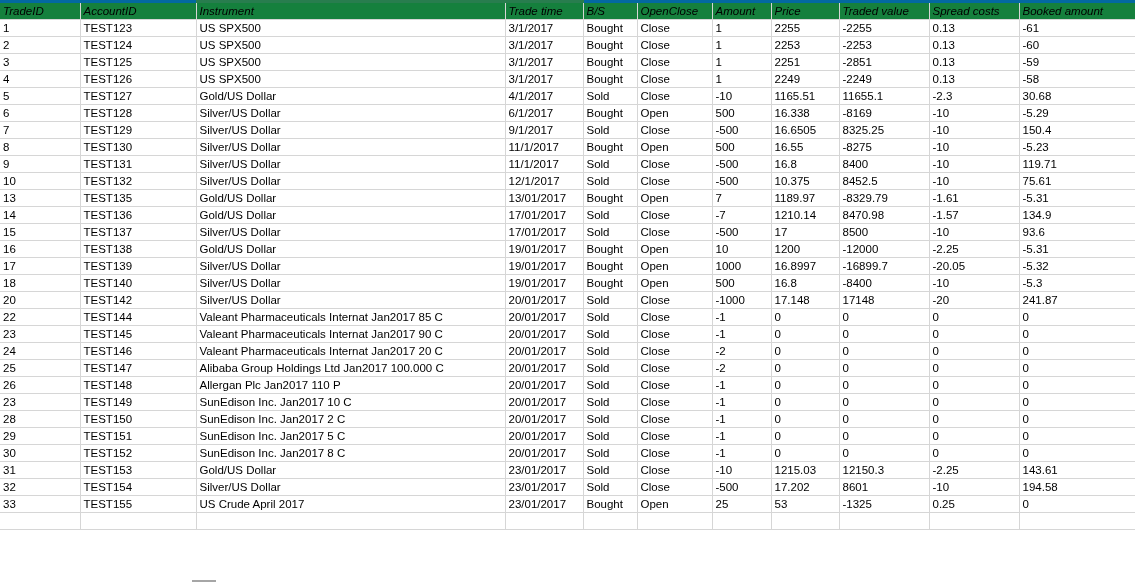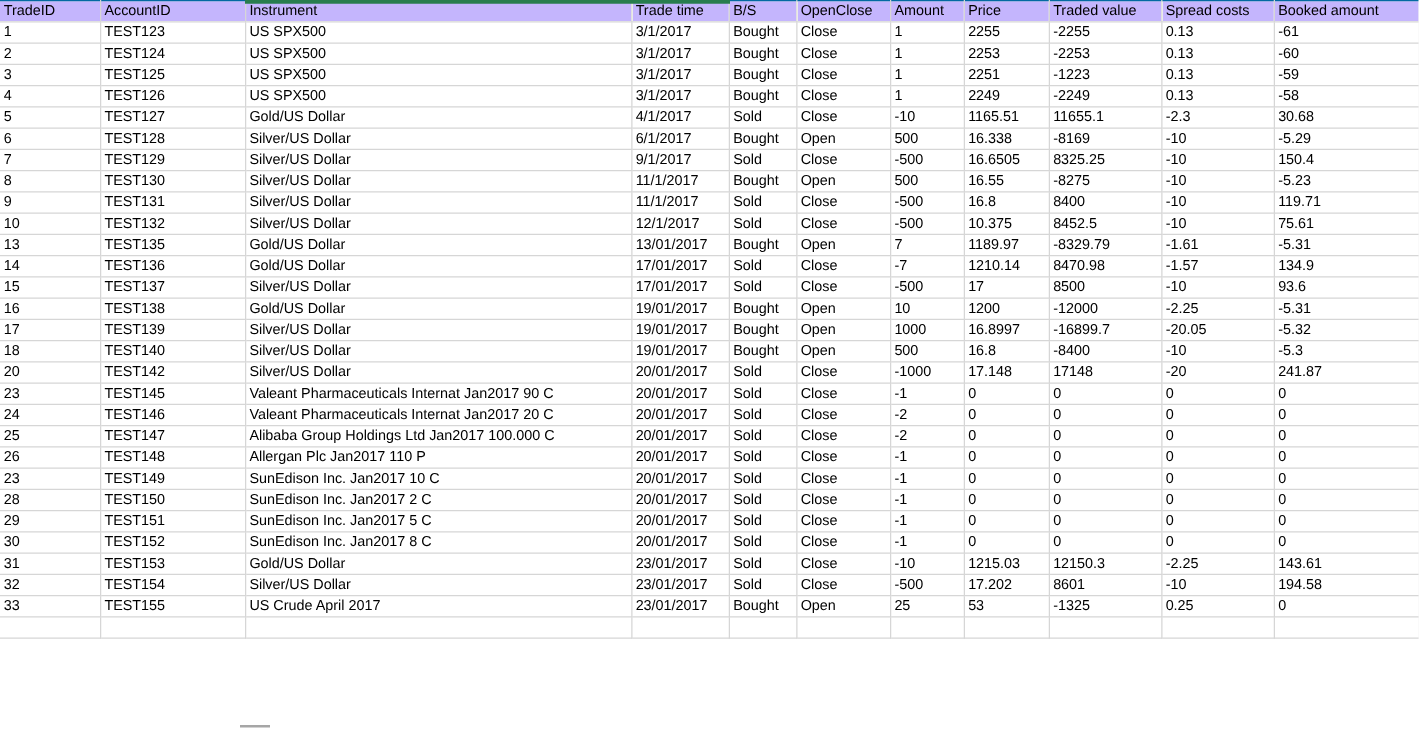--- a/index.html
+++ b/index.html
@@ -23,22 +23,23 @@
     padding:0 4px 0 3px;
     border-right:1px solid #d6d6d6;
     border-bottom:1px solid #d6d6d6;
     overflow:hidden;
     white-space:nowrap;
     font-weight:normal;
     text-align:left;
     vertical-align:middle;
   }
   table.grid thead th{
-    border-top:1px solid #0369a1;
-    background:#c4b5fd;
+    border-top:3px solid #0369a1;
+    background:#15803d;
+    font-style:italic;
   }
   td.al-right{ text-align:right; }
   td.al-left{ text-align:left; }
   td[data-name="cell-trade_time"].al-right{ padding-right:8px; }
   
   .sel-top{
     position:absolute;
     left:196px; top:0;
     width:388px; height:3px;
     background:#287d4e;
@@ -115,21 +116,21 @@
         </tr>
         <tr data-name="table-row">
           <td data-name="cell-trade_id" class="al-right">3</td>
           <td data-name="cell-account_id" class="al-left">TEST125</td>
           <td data-name="cell-instrument" class="al-left">US SPX500</td>
           <td data-name="cell-trade_time" class="al-right">3/1/2017</td>
           <td data-name="cell-buy_sell" class="al-left">Bought</td>
           <td data-name="cell-open_close" class="al-left">Close</td>
           <td data-name="cell-amount" class="al-right">1</td>
           <td data-name="cell-price" class="al-right">2251</td>
-          <td data-name="cell-traded_value" class="al-right">-1223</td>
+          <td data-name="cell-traded_value" class="al-right">-2851</td>
           <td data-name="cell-spread_costs" class="al-right">0.13</td>
           <td data-name="cell-booked_amount" class="al-right">-59</td>
         </tr>
         <tr data-name="table-row">
           <td data-name="cell-trade_id" class="al-right">4</td>
           <td data-name="cell-account_id" class="al-left">TEST126</td>
           <td data-name="cell-instrument" class="al-left">US SPX500</td>
           <td data-name="cell-trade_time" class="al-right">3/1/2017</td>
           <td data-name="cell-buy_sell" class="al-left">Bought</td>
           <td data-name="cell-open_close" class="al-left">Close</td>
@@ -300,20 +301,33 @@
           <td data-name="cell-account_id" class="al-left">TEST142</td>
           <td data-name="cell-instrument" class="al-left">Silver/US Dollar</td>
           <td data-name="cell-trade_time" class="al-left">20/01/2017</td>
           <td data-name="cell-buy_sell" class="al-left">Sold</td>
           <td data-name="cell-open_close" class="al-left">Close</td>
           <td data-name="cell-amount" class="al-right">-1000</td>
           <td data-name="cell-price" class="al-right">17.148</td>
           <td data-name="cell-traded_value" class="al-right">17148</td>
           <td data-name="cell-spread_costs" class="al-right">-20</td>
           <td data-name="cell-booked_amount" class="al-right">241.87</td>
+        </tr>
+        <tr data-name="table-row">
+          <td data-name="cell-trade_id" class="al-right">22</td>
+          <td data-name="cell-account_id" class="al-left">TEST144</td>
+          <td data-name="cell-instrument" class="al-left">Valeant Pharmaceuticals Internat Jan2017 85 C</td>
+          <td data-name="cell-trade_time" class="al-left">20/01/2017</td>
+          <td data-name="cell-buy_sell" class="al-left">Sold</td>
+          <td data-name="cell-open_close" class="al-left">Close</td>
+          <td data-name="cell-amount" class="al-right">-1</td>
+          <td data-name="cell-price" class="al-right">0</td>
+          <td data-name="cell-traded_value" class="al-right">0</td>
+          <td data-name="cell-spread_costs" class="al-right">0</td>
+          <td data-name="cell-booked_amount" class="al-right">0</td>
         </tr>
         <tr data-name="table-row">
           <td data-name="cell-trade_id" class="al-right">23</td>
           <td data-name="cell-account_id" class="al-left">TEST145</td>
           <td data-name="cell-instrument" class="al-left">Valeant Pharmaceuticals Internat Jan2017 90 C</td>
           <td data-name="cell-trade_time" class="al-left">20/01/2017</td>
           <td data-name="cell-buy_sell" class="al-left">Sold</td>
           <td data-name="cell-open_close" class="al-left">Close</td>
           <td data-name="cell-amount" class="al-right">-1</td>
           <td data-name="cell-price" class="al-right">0</td>

